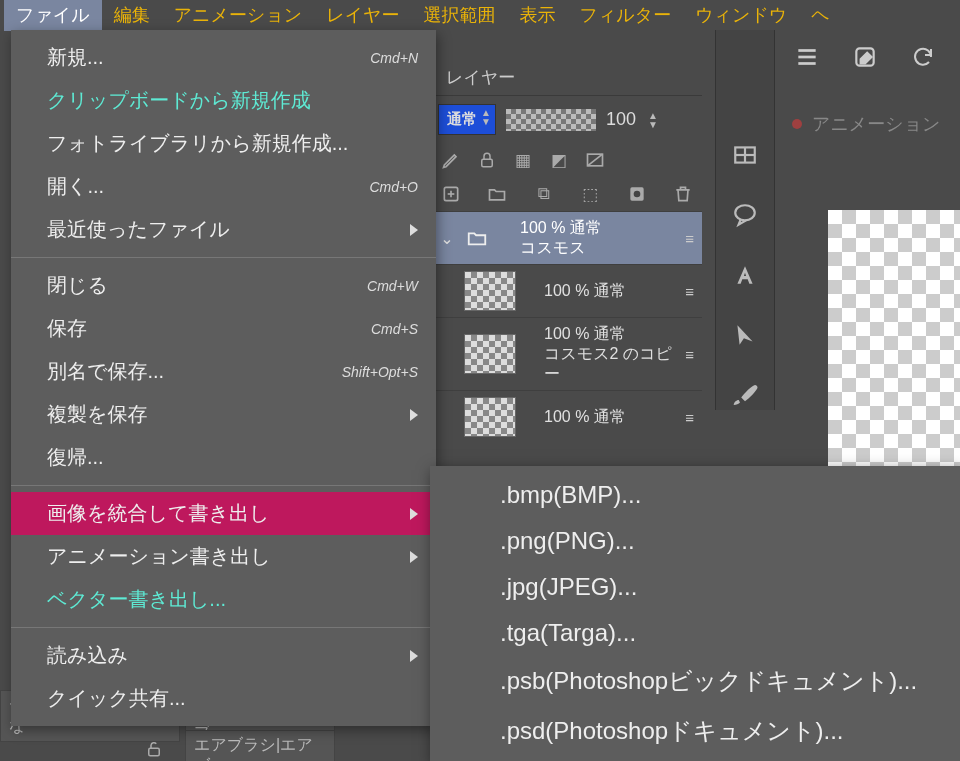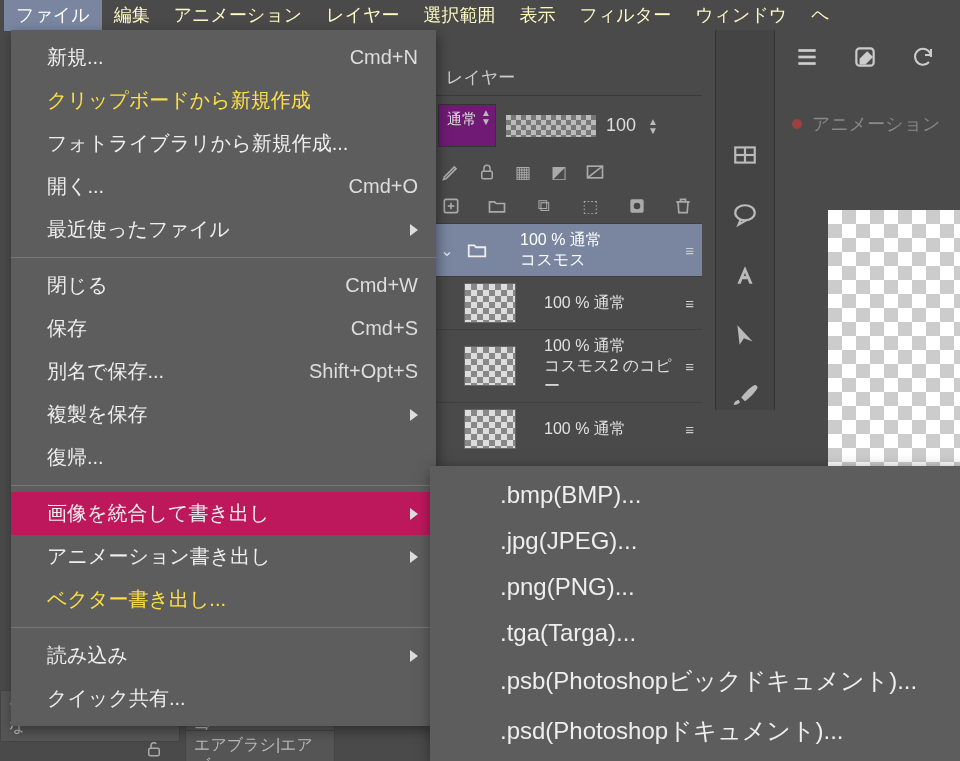--- a/index.html
+++ b/index.html
@@ -21,21 +21,21 @@
       background: #4a4a4a;
       padding: 0 4px;
       gap: 0;
       font-size: 18px;
       position: relative;
       z-index: 50;
     }
     .menubar-item {
       padding: 4px 12px;
       cursor: default;
-      color: #fef9c3;
+      color: #eab308;
     }
     .menubar-item.active {
       background: #7a86a0;
       color: #fff;
     }
 
     
     .dropdown {
       position: absolute;
       top: 30px;
@@ -48,30 +48,30 @@
     }
     .dropdown-item {
       display: flex;
       justify-content: space-between;
       align-items: center;
       padding: 8px 18px 8px 36px;
       font-size: 20px;
       color: #eee;
       cursor: default;
     }
-    .dropdown-item.disabled { color: #fde047; }
+    .dropdown-item.disabled { color: #5eead4; }
     .dropdown-item.hovered {
       background: #be185d;
     }
     .dropdown-sep {
       height: 1px;
       background: #777;
       margin: 6px 0;
     }
-    .dd-shortcut { color: #ddd; font-size: 20px; }
+    .dd-shortcut { color: #ddd; font-size: 14px; font-style: italic; }
     .dd-chevron {
       width: 0; height: 0;
       border-top: 6px solid transparent;
       border-bottom: 6px solid transparent;
       border-left: 8px solid #ddd;
     }
 
     
     .submenu {
       position: absolute;
@@ -103,26 +103,27 @@
       color: #ccc;
       border-bottom: 1px solid #3a3a3a;
     }
     .layer-controls {
       display: flex;
       align-items: center;
       gap: 10px;
       padding: 8px 6px;
     }
     .blend-select {
-      background: #701a75;
+      background: #1d4ed8;
       border: 1px solid #333;
       color: #ddd;
-      padding: 5px 18px 17px 8px;
+      padding: 5px 18px 5px 8px;
       font-size: 15px;
       position: relative;
+      font-weight: bold;
     }
     .blend-sel-arrows {
       position:absolute; right:4px; top:3px;
       font-size:10px; line-height:9px; color:#bbb;
     }
     .opacity-checker {
       width: 90px; height: 22px;
       background-image:
         linear-gradient(45deg,#777 25%,transparent 25%),
         linear-gradient(-45deg,#777 25%,transparent 25%),
@@ -333,22 +334,22 @@
       <span>読み込み</span>
       <span class="dd-chevron"></span>
     </div>
     <div class="dropdown-item">
       <span>クイック共有...</span>
     </div>
   </div>
 
 <div class="submenu" id="submenu">
     <div class="submenu-item">.bmp(BMP)...</div>
+    <div class="submenu-item">.png(PNG)...</div>
     <div class="submenu-item">.jpg(JPEG)...</div>
-    <div class="submenu-item">.png(PNG)...</div>
     <div class="submenu-item">.tga(Targa)...</div>
     <div class="submenu-item">.psb(Photoshopビックドキュメント)...</div>
     <div class="submenu-item">.psd(Photoshopドキュメント)...</div>
   </div>
 
 <div class="layers-panel">
   <div class="layers-title">レイヤー</div>
   <div class="layer-controls">
     <div class="blend-select">
       <span>通常</span>

